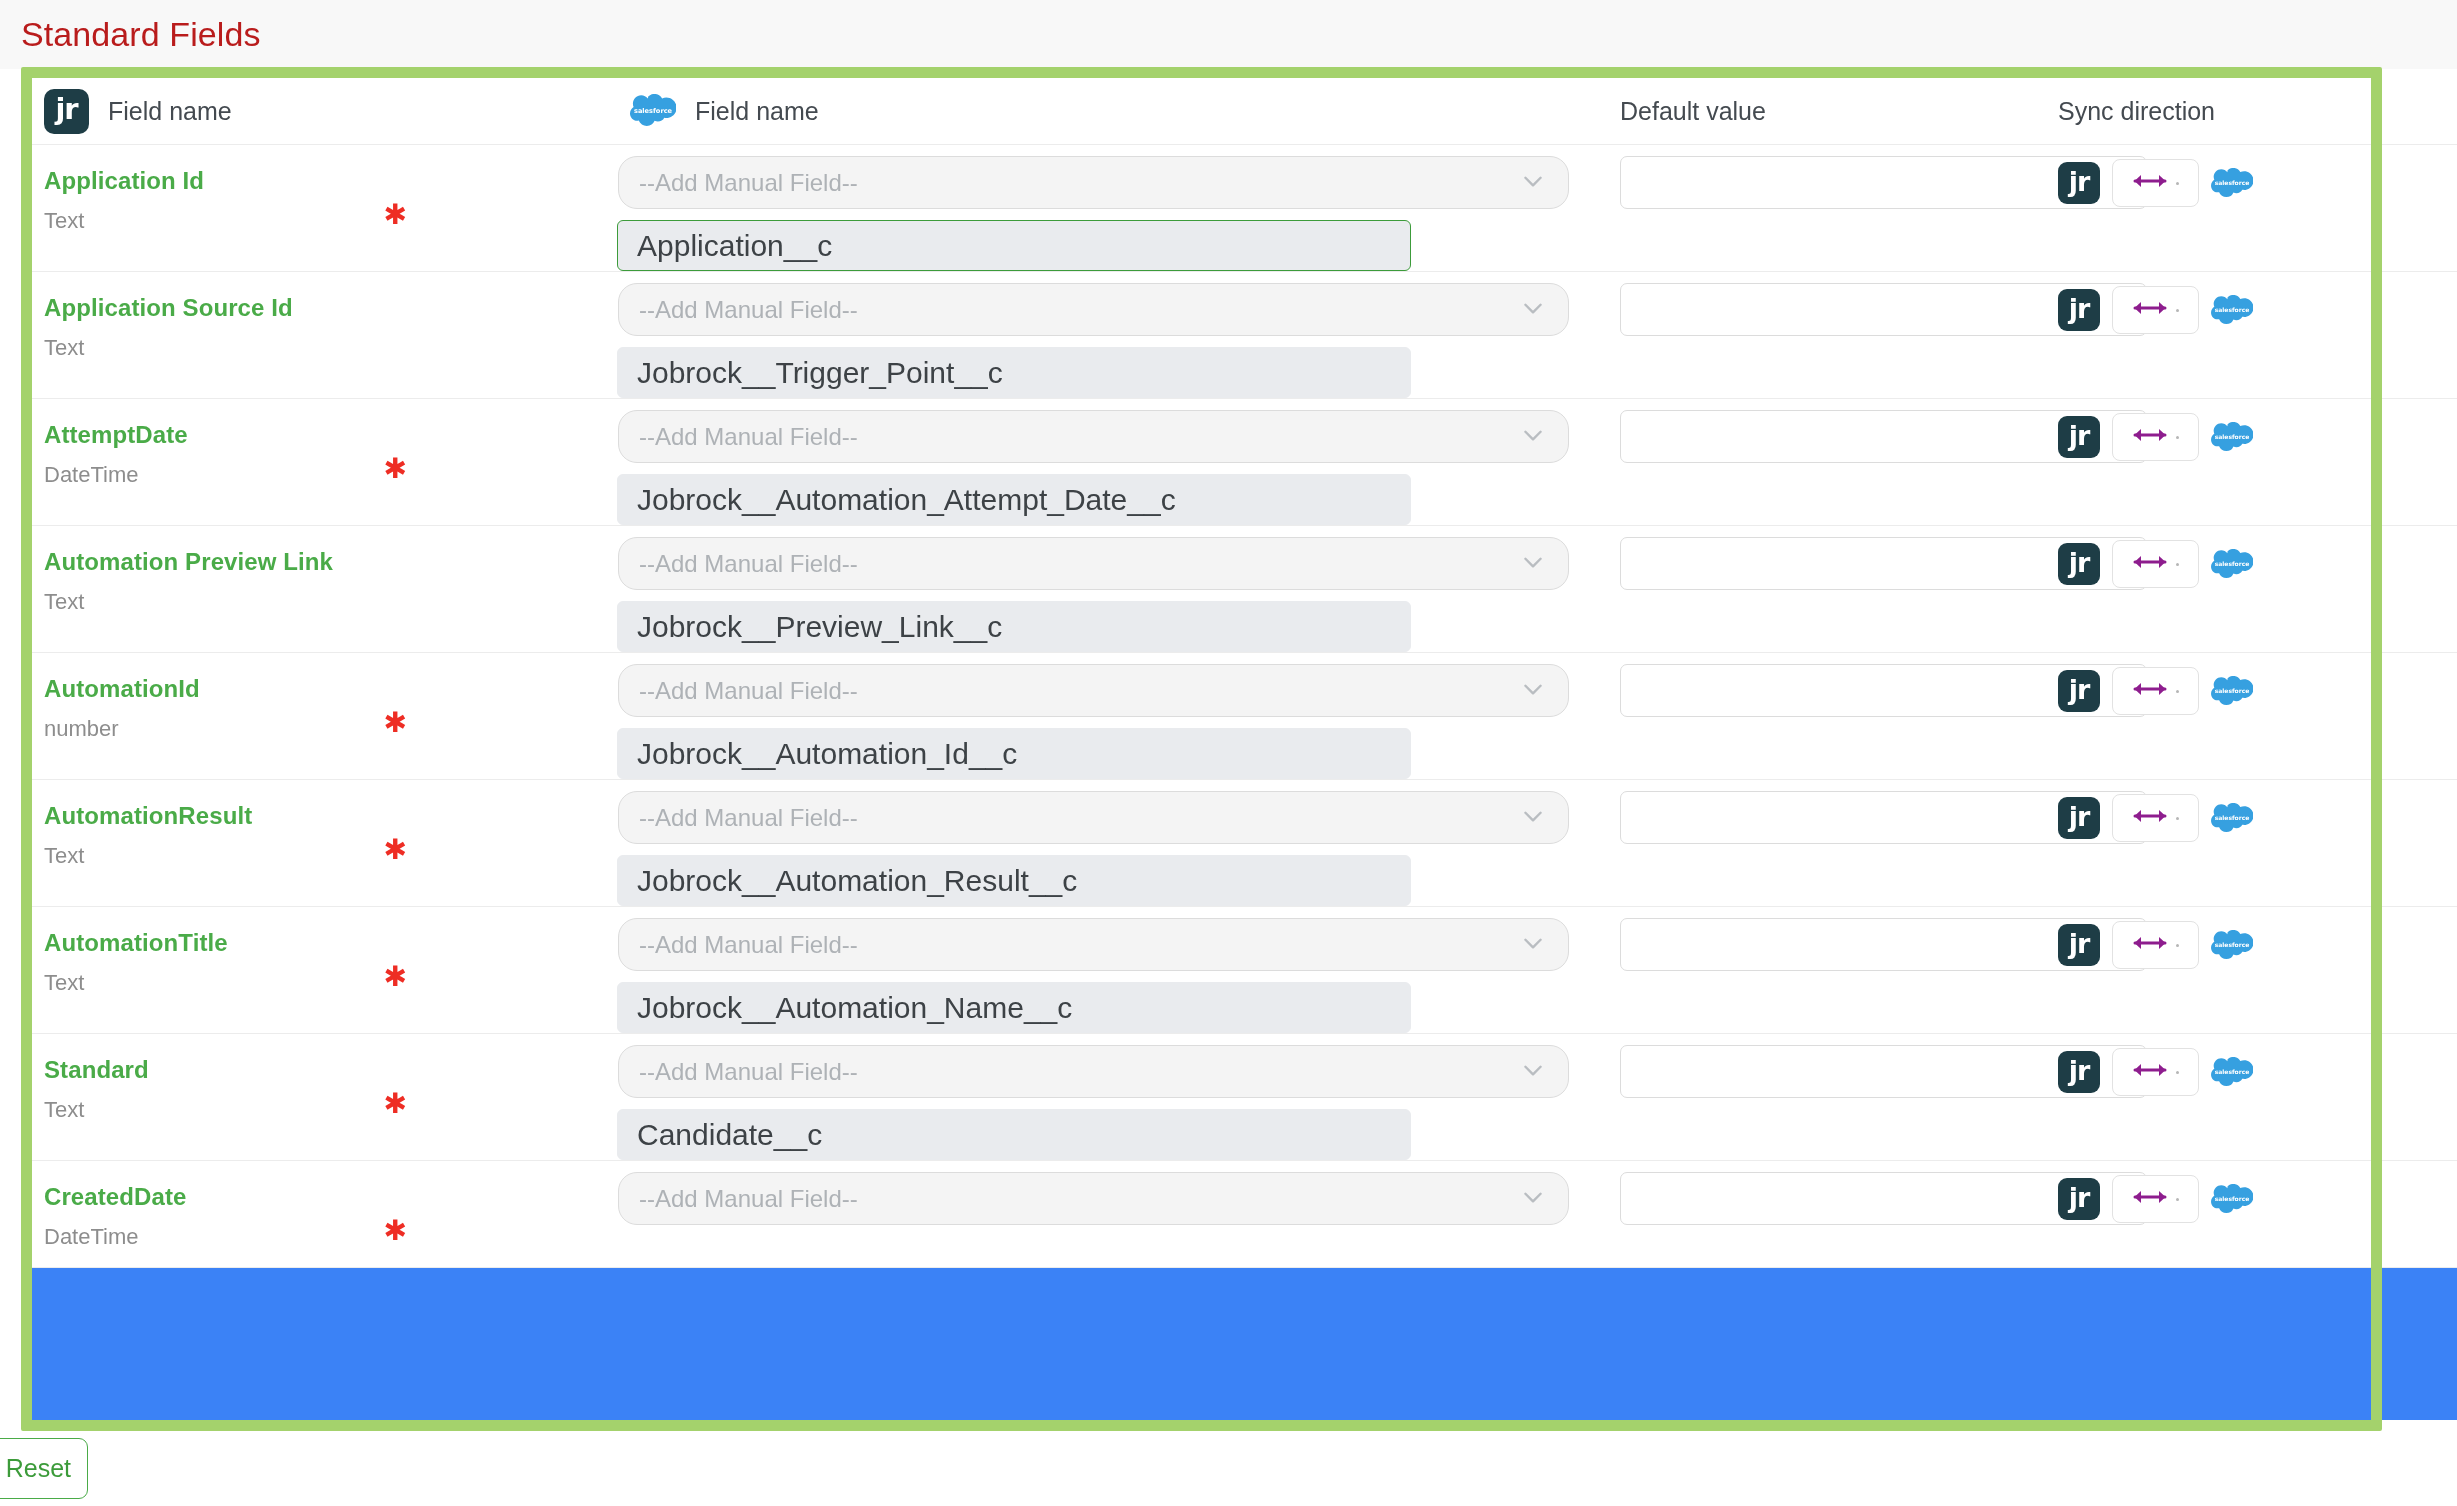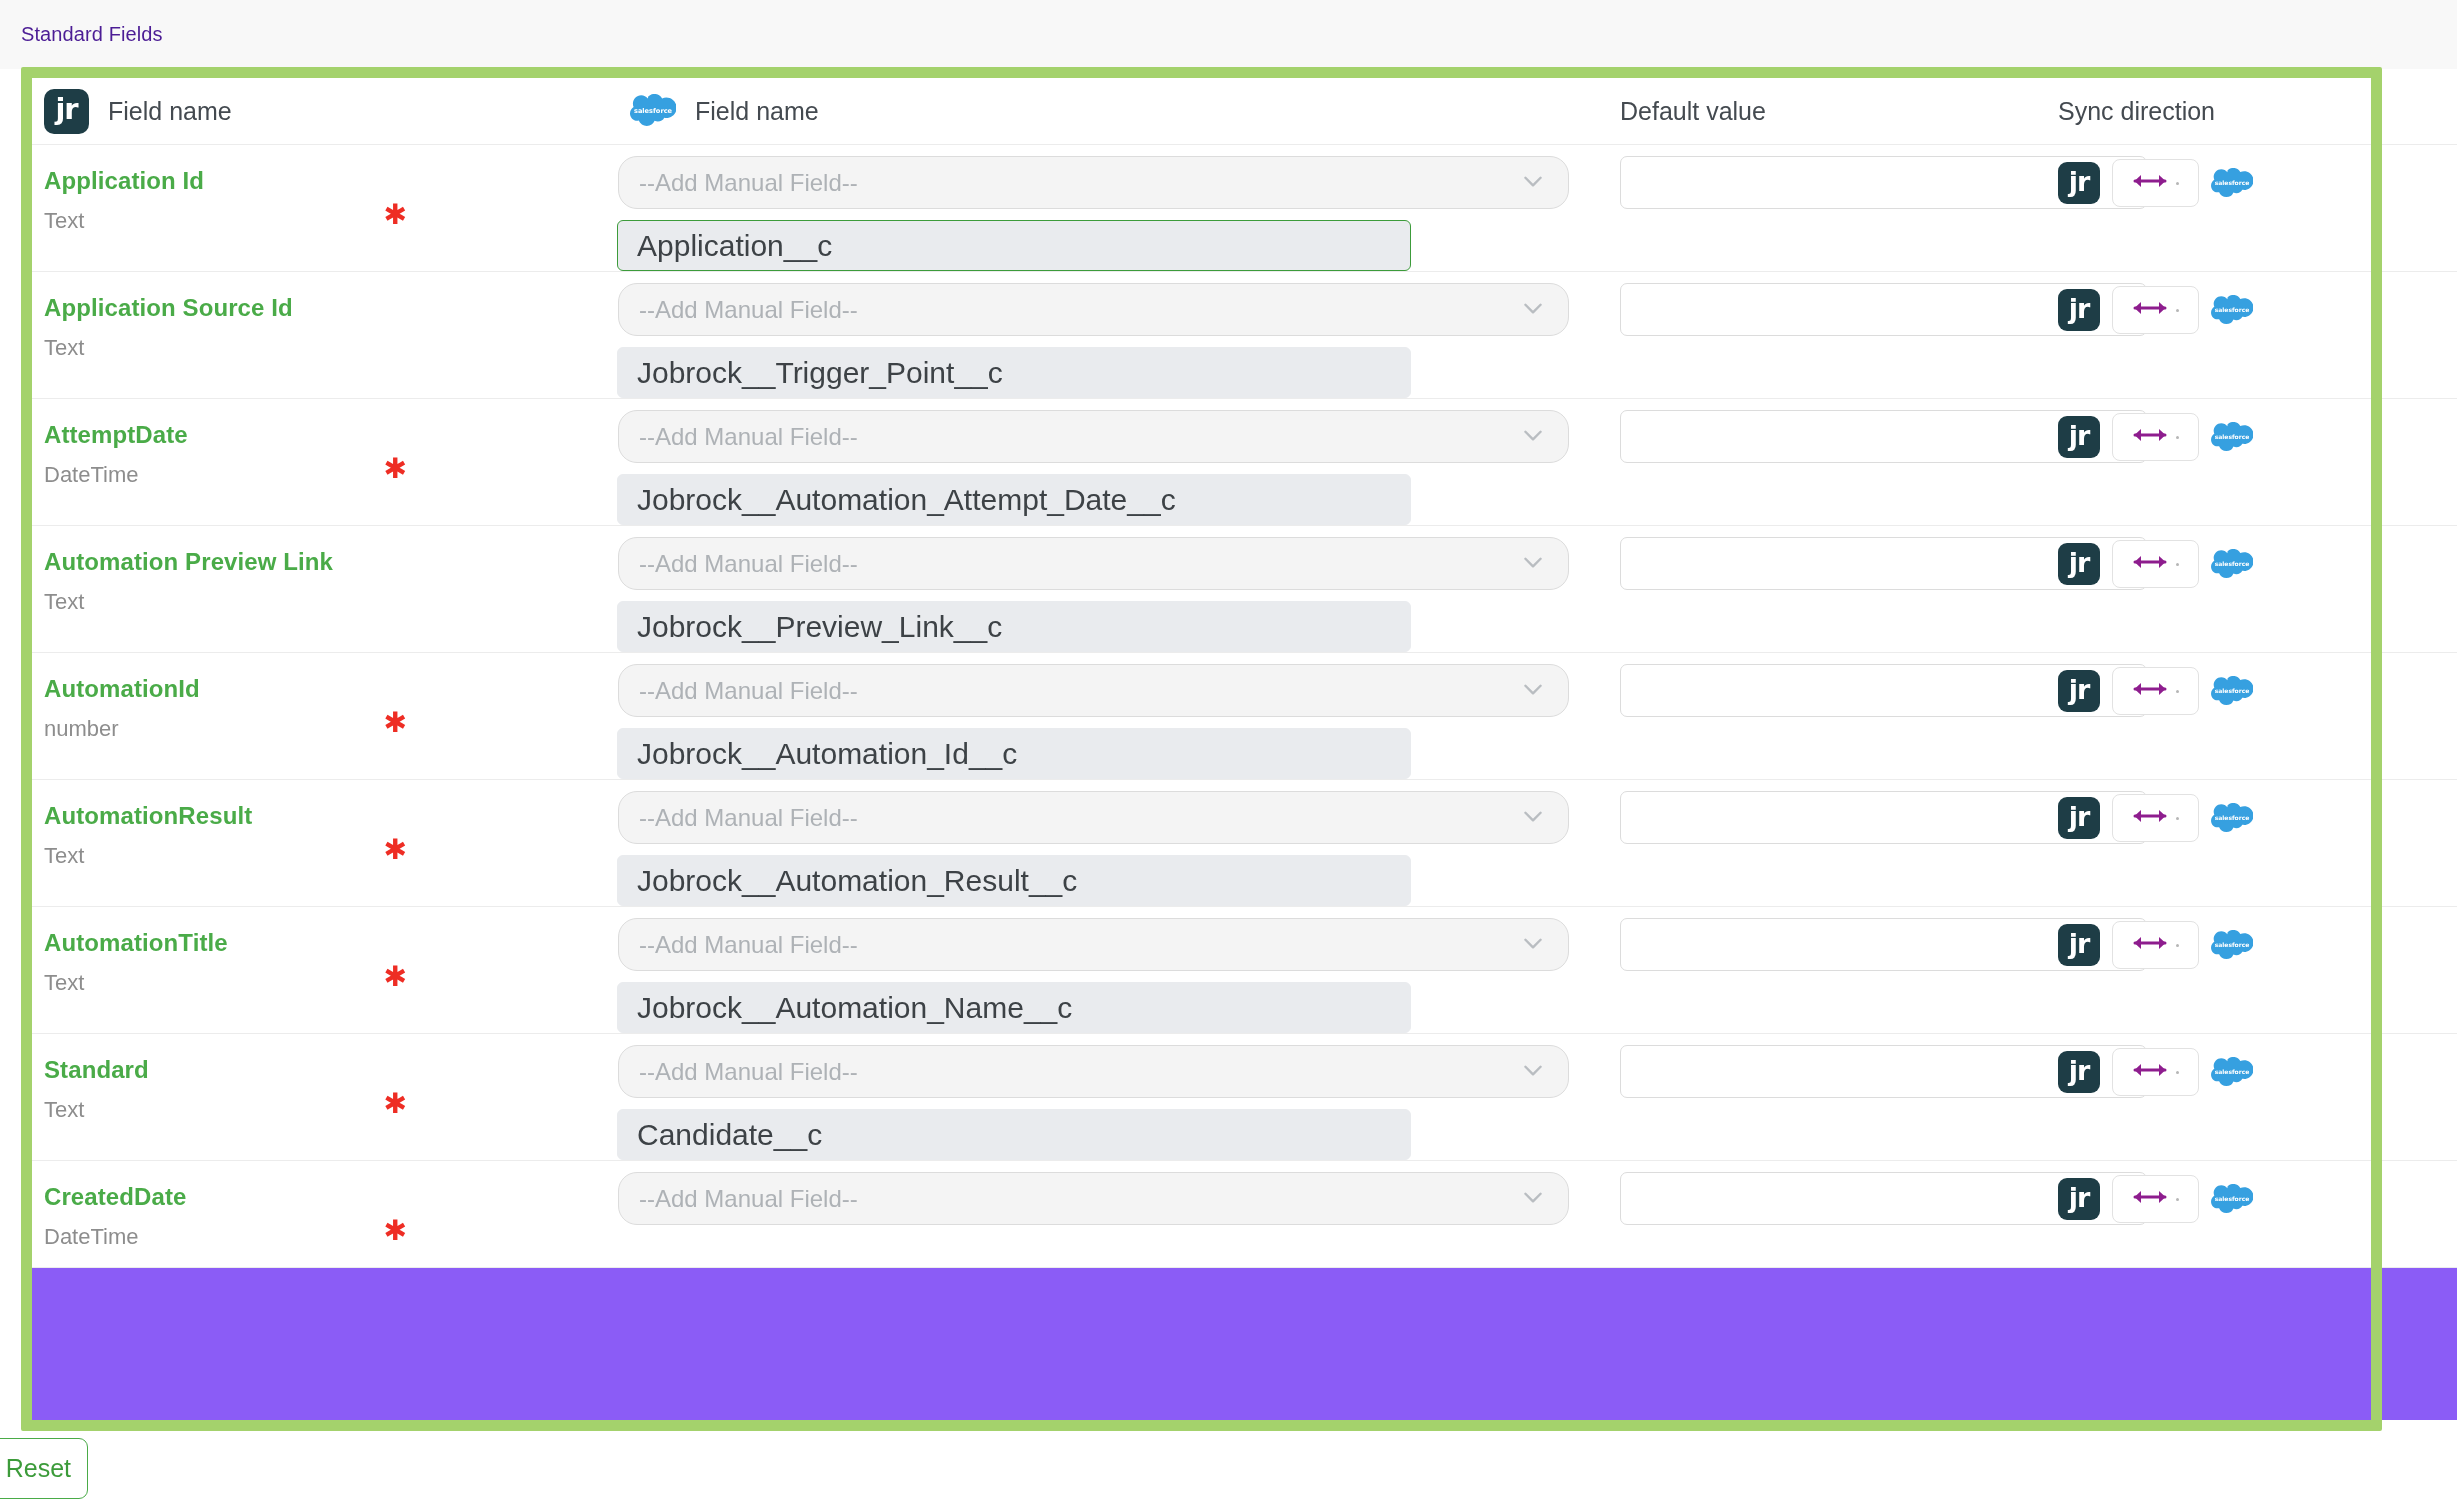--- a/index.html
+++ b/index.html
@@ -26,22 +26,22 @@
     position: absolute;
     left: 0; top: 0;
     width: 2457px;
     height: 69px;
     background: #f8f8f8;
     display: flex;
     align-items: center;
     padding-left: 21px;
   }
   .section-head-title {
-    font-size: 20px;
-    color: #4c1d95;
+    font-size: 34px;
+    color: #b91c1c;
     letter-spacing: 0.1px;
   }
 
   
   .green-frame {
     position: absolute;
     left: 21px;
     top: 67px;
     width: 2361px;
     height: 1364px;
@@ -53,21 +53,21 @@
   }
 
   
   .table-viewport {
     position: absolute;
     left: 32px;
     top: 78px;
     width: 2426px;
     height: 1342px;
     overflow: hidden;
-    background: #8b5cf6;
+    background: #3b82f6;
   }
 
   .grid-table {
     width: 2426px;
   }
 
   
   .col-a { width: 586px; }   
   .col-b { width: 967px; }   
   .col-c { width: 436px; }   

